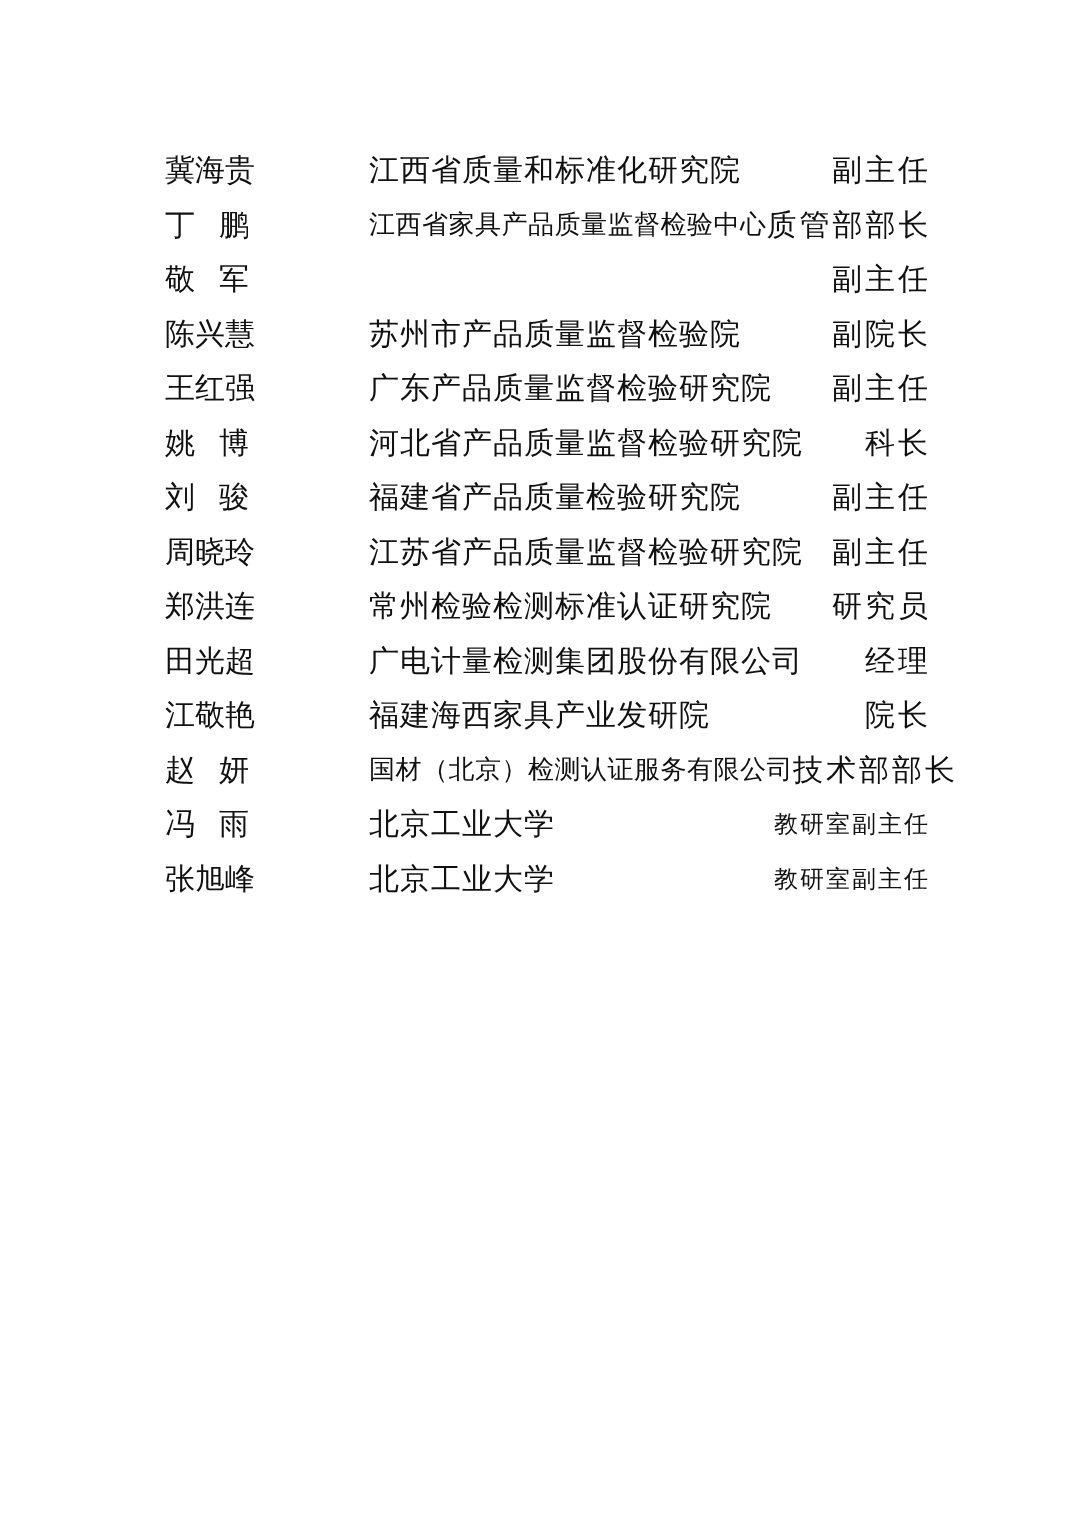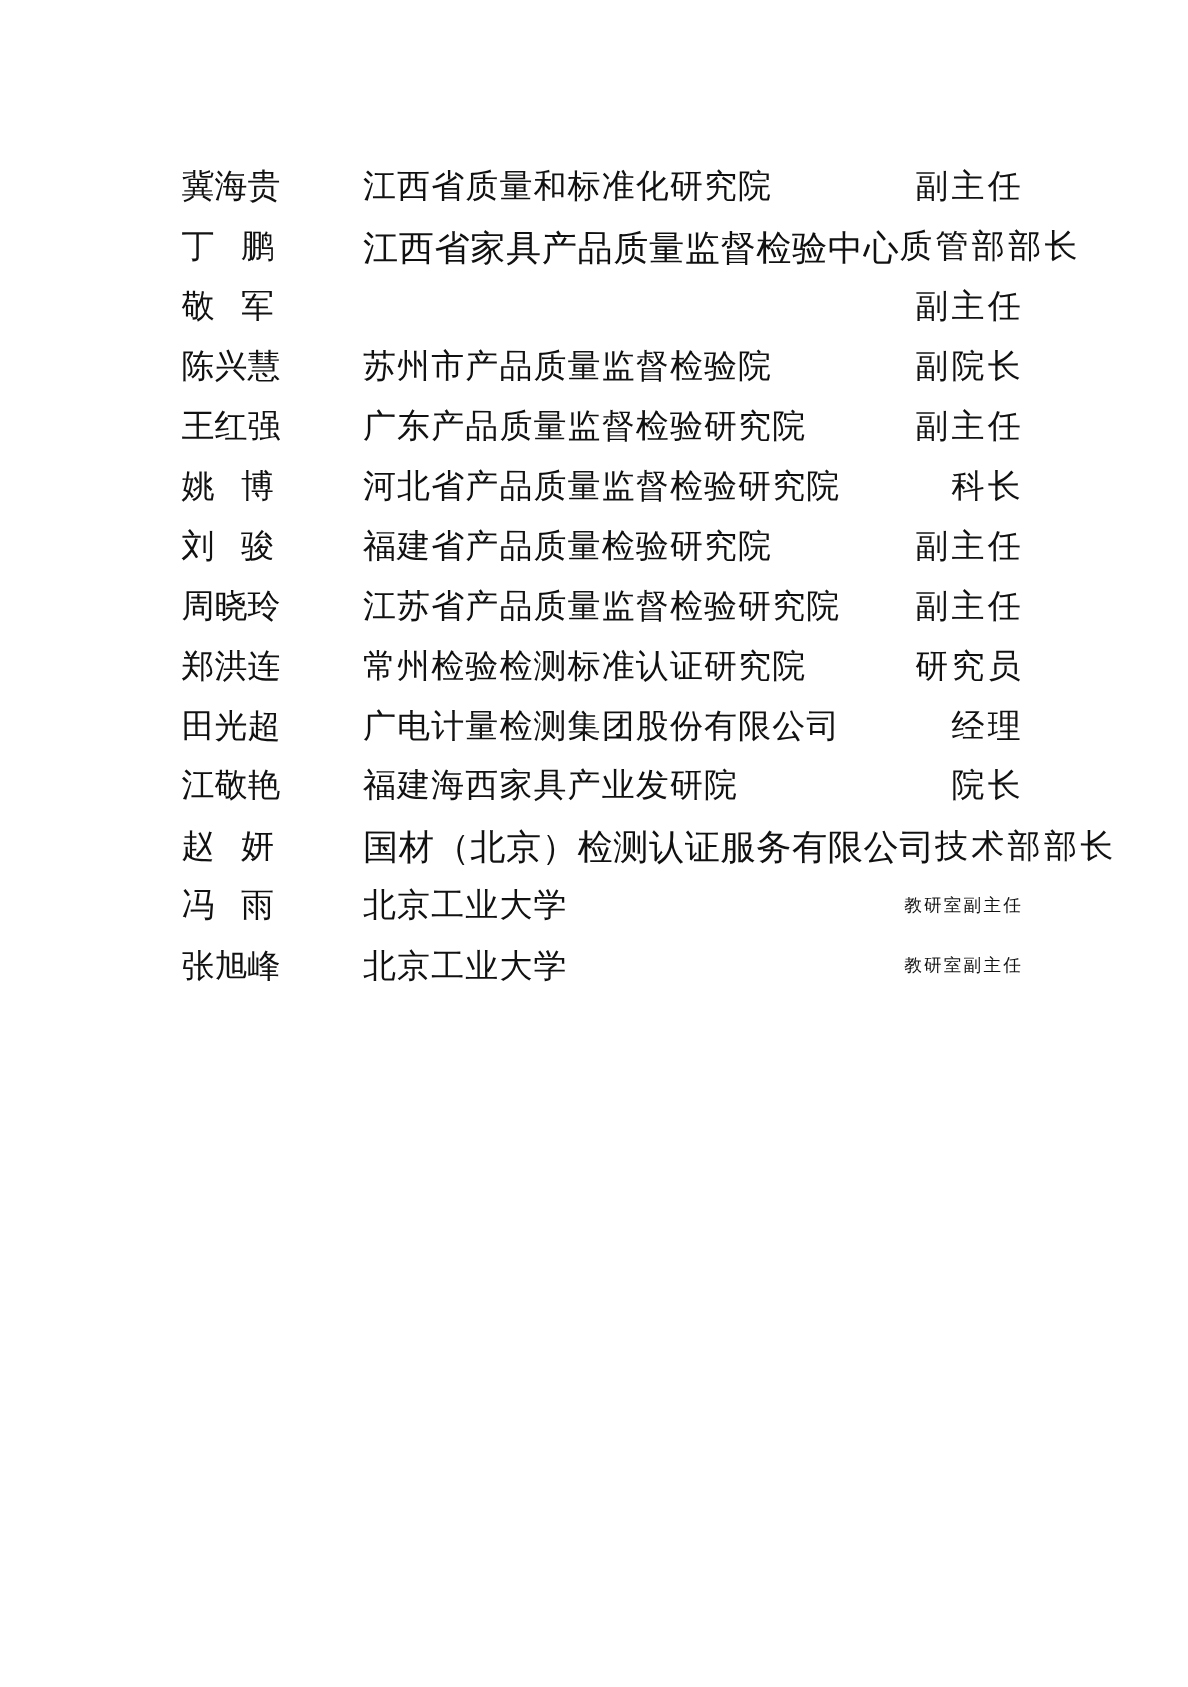--- a/index.html
+++ b/index.html
@@ -31,35 +31,35 @@
     white-space: nowrap;
   }
   .name {
     display: inline-block;
     width: 84px;
     text-align: justify;
     text-align-last: justify;
     flex: 0 0 84px;
   }
   .org {
-    margin-left: 81px;
+    margin-left: 120px;
     letter-spacing: 1px;
   }
   .org.sm {
-    font-size: 32px;
+    font-size: 26px;
     letter-spacing: 0.5px;
   }
   .title {
     margin-left: auto;
     text-align: right;
     letter-spacing: 3px;
     margin-right: -3px;
   }
   .title.sm2 {
-    font-size: 16px;
+    font-size: 24px;
     letter-spacing: 2px;
     margin-right: -2px;
   }
   .footer {
     position: absolute;
     top: 1455px;
     left: 0;
     right: 0;
     text-align: center;
     font-family: "DejaVu Sans", "Liberation Sans", sans-serif;

